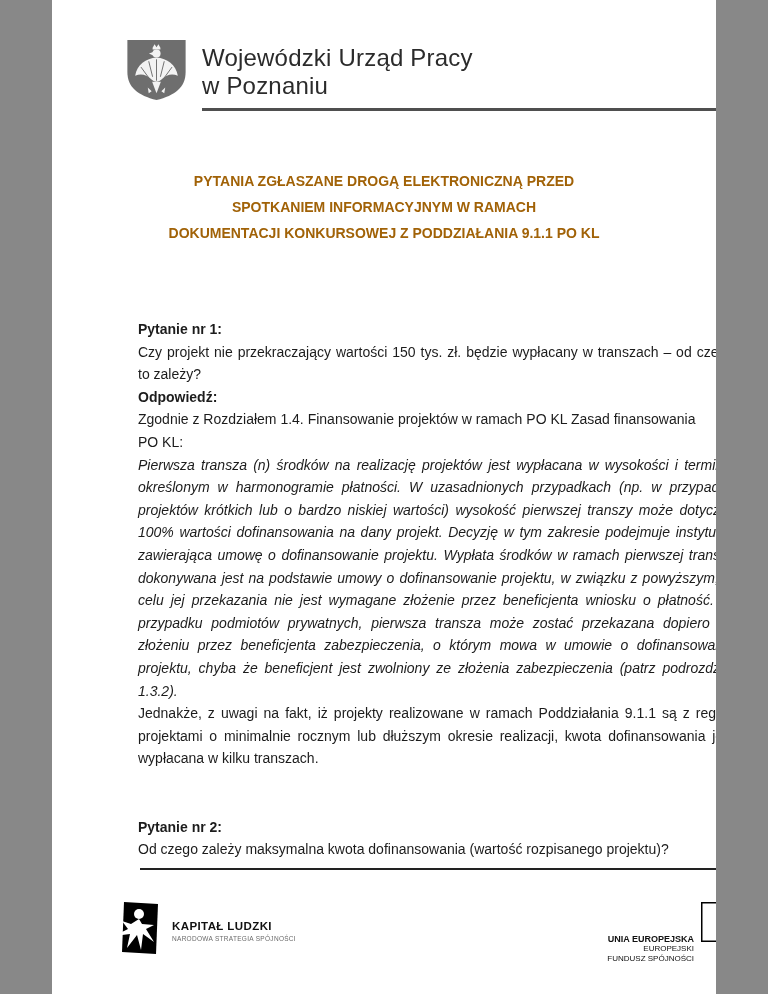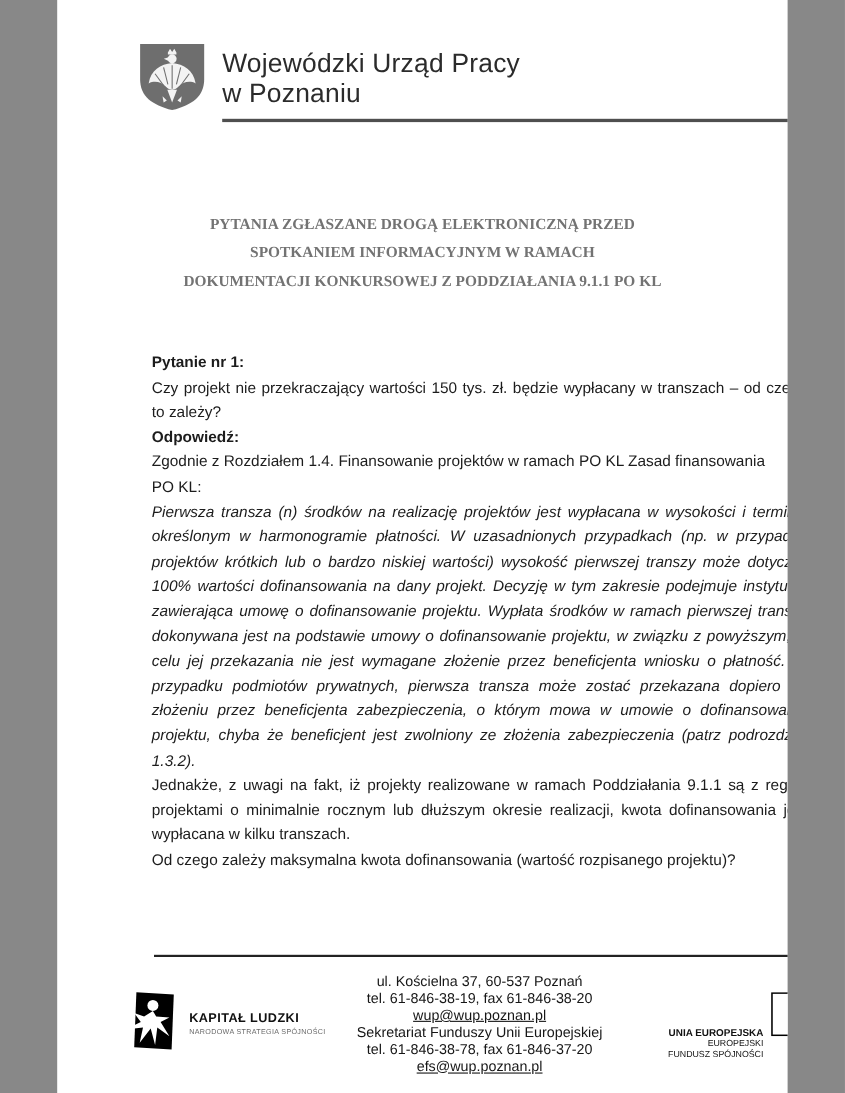--- a/index.html
+++ b/index.html
@@ -32,27 +32,26 @@
   .header-rule {
     position: absolute;
     left: 150px; top: 108px;
     width: 540px; height: 3px;
     background: #4f4f4f;
   }
 
   
   .doc-title {
     position: absolute;
-    left: 0; right: 0; top: 192px;
+    left: 0; right: 0; top: 168px;
     text-align: center;
     font-weight: bold;
     font-size: 14px;
     line-height: 26px;
-    color: #737373;
-    font-family: Liberation Serif, serif;
+    color: #a16207;
   }
 
   
   .doc-body {
     position: absolute;
     left: 86px; top: 318px;
     width: 596px;
     font-size: 14px;
     line-height: 22.6px;
     text-align: justify;
@@ -157,47 +156,40 @@
   </div>
 
   <div class="doc-body">
     <p class="b">Pytanie nr 1:</p>
     <p>Czy projekt nie przekraczający wartości 150 tys. zł. będzie wypłacany w transzach – od czego to zależy?</p>
     <p class="b">Odpowiedź:</p>
     <p>Zgodnie z Rozdziałem 1.4. Finansowanie projektów w ramach PO KL Zasad finansowania
 PO KL:</p>
     <p class="i">Pierwsza transza (n) środków na realizację projektów jest wypłacana w wysokości i terminie określonym w harmonogramie płatności. W uzasadnionych przypadkach (np. w przypadku projektów krótkich lub o bardzo niskiej wartości) wysokość pierwszej transzy może dotyczyć 100% wartości dofinansowania na dany projekt. Decyzję w tym zakresie podejmuje instytucja zawierająca umowę o dofinansowanie projektu. Wypłata środków w ramach pierwszej transzy dokonywana jest na podstawie umowy o dofinansowanie projektu, w związku z powyższym, w celu jej przekazania nie jest wymagane złożenie przez beneficjenta wniosku o płatność. W przypadku podmiotów prywatnych, pierwsza transza może zostać przekazana dopiero po złożeniu przez beneficjenta zabezpieczenia, o którym mowa w umowie o dofinansowanie projektu, chyba że beneficjent jest zwolniony ze złożenia zabezpieczenia (patrz podrozdział 1.3.2).</p>
     <p>Jednakże, z uwagi na fakt, iż projekty realizowane w ramach Poddziałania 9.1.1 są z reguły projektami o minimalnie rocznym lub dłuższym okresie realizacji, kwota dofinansowania jest wypłacana w kilku transzach.</p>
+    <p class="b q2-gap">Pytanie nr 2:</p>
     <p>Od czego zależy maksymalna kwota dofinansowania (wartość rozpisanego projektu)?</p>
   </div>
 
   <div class="footer-rule"></div>
 
   <div class="kl-logo-box">
     <svg viewBox="0 0 46 56" width="46" height="56">
       <path d="M10 2 L44 4 L42 54 L8 52 Z" fill="#000"></path>
       <g fill="#fff">
         <circle cx="25" cy="14" r="5"></circle>
         <path d="M25 19 L17 24 L8 21 L14 29 L0 36 L16 34 L13 48 L23 35 L27 50 L29 34 L40 42 L32 29 L40 25 L28 24 Z"></path>
       </g>
     </svg>
   </div>
   <div class="kl-text">
     <div class="kl-title">KAPITAŁ LUDZKI</div>
     <div class="kl-sub">NARODOWA STRATEGIA SPÓJNOŚCI</div>
   </div>
 
-  <div class="address">
-    <div>ul. Kościelna 37, 60-537 Poznań</div>
-    <div>tel. 61-846-38-19, fax 61-846-38-20</div>
-    <div class="email">wup@wup.poznan.pl</div>
-    <div>Sekretariat Funduszy Unii Europejskiej</div>
-    <div>tel. 61-846-38-78, fax 61-846-37-20</div>
-    <div class="email">efs@wup.poznan.pl</div>
-  </div>
 
   <div class="eu-text">
     <div class="eu-b">UNIA EUROPEJSKA</div>
     <div>EUROPEJSKI</div>
     <div>FUNDUSZ SPÓJNOŚCI</div>
   </div>
 
   <div class="eu-flag">
     <svg viewBox="0 0 72 40" width="72" height="40">
       <rect x="0.75" y="0.75" width="70.5" height="38.5" fill="#fff" stroke="#000" stroke-width="1.5"></rect>

